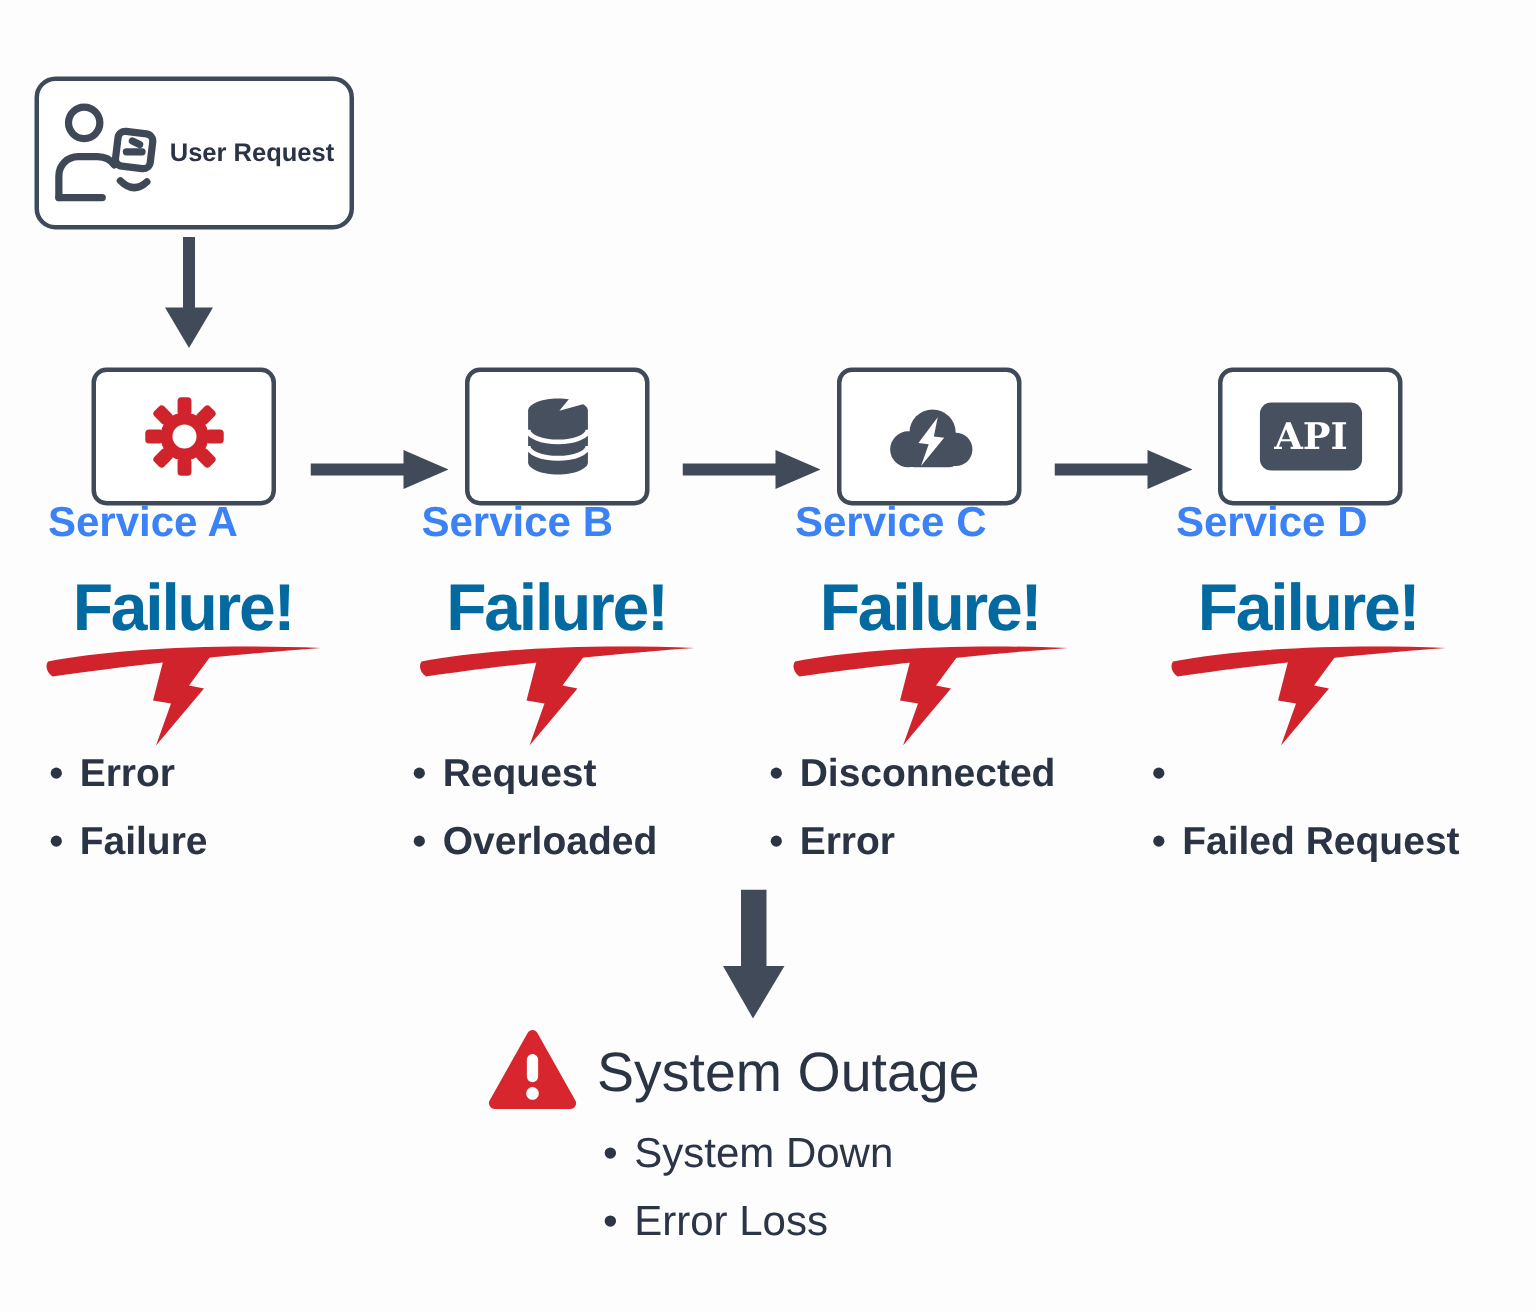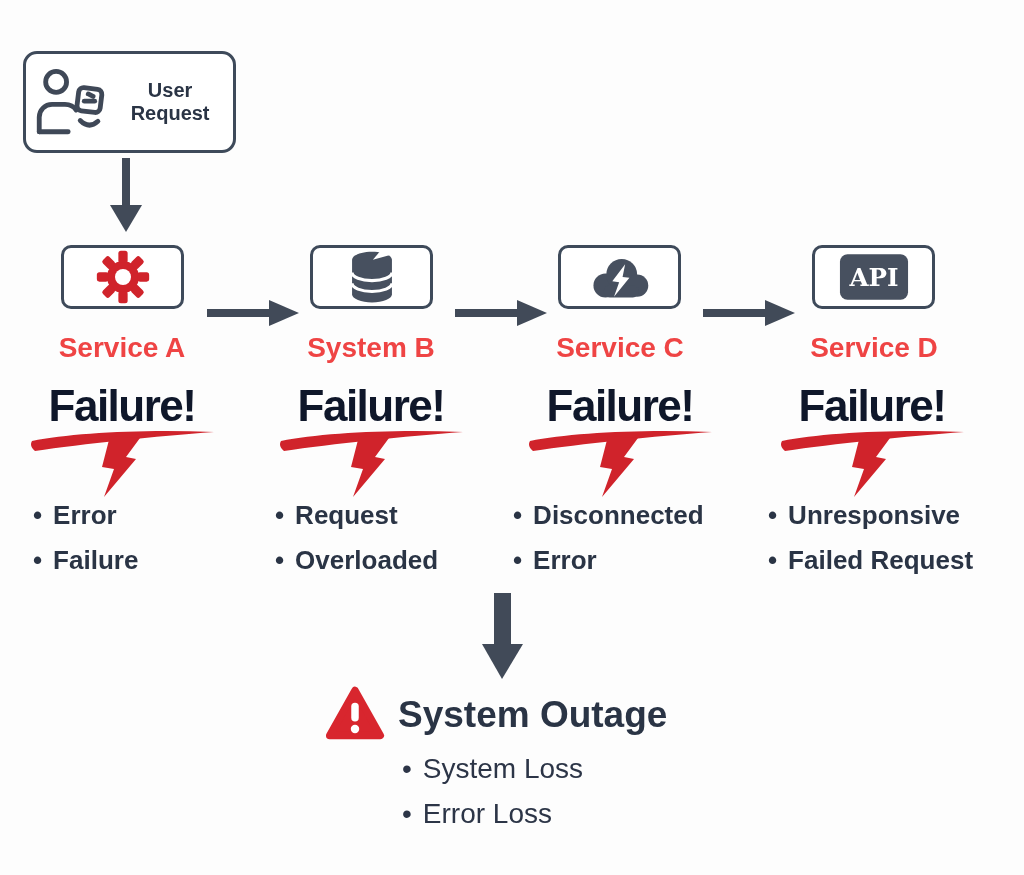--- a/index.html
+++ b/index.html
@@ -2,34 +2,34 @@
 <html><head>
 <meta charset="utf-8">
 <style>
   html,body{margin:0;padding:0;background:#fdfdfd;}
   .canvas{position:relative;width:1024px;height:875px;background:#fdfdfd;
           font-family:"Liberation Sans",sans-serif;overflow:hidden;}
   .abs{position:absolute;}
   .node-box{position:absolute;background:#ffffff;border:3px solid #3e4a5a;
             display:flex;align-items:center;justify-content:center;box-sizing:border-box;}
   .user-box{left:23px;top:51px;width:213px;height:102px;border-radius:14px;gap:4px;padding:0 6px;}
-  .user-label{font-size:20px;font-weight:bold;color:#2a3445;text-align:center;line-height:1.15;width:118px;}
-  .svc{top:245px;width:123px;height:64px;border-radius:10px;}
-  .svc-label{position:absolute;top:332px;width:180px;text-align:center;
-             font-size:28px;font-weight:bold;color:#ef4444;}
+  .user-label{font-size:17px;font-weight:bold;color:#2a3445;line-height:1.15;width:118px;}
+  .svc{top:245px;width:123px;height:92px;border-radius:10px;}
+  .svc-label{position:absolute;top:332px;width:180px;
+             font-size:28px;font-weight:bold;color:#3b82f6;}
   .fail-title{position:absolute;top:381px;width:230px;text-align:center;
-              font-size:44px;font-weight:bold;letter-spacing:-1.5px;color:#0f172a;}
+              font-size:44px;font-weight:bold;letter-spacing:-1.5px;color:#0369a1;}
   .swoosh{position:absolute;top:427px;z-index:1;}
   .bolt{position:absolute;top:435px;z-index:2;}
   .bullets{position:absolute;top:500px;}
   .b-item{display:flex;align-items:baseline;margin-bottom:15px;height:30px;
           font-size:26px;font-weight:bold;color:#2a3445;white-space:nowrap;}
   .b-item .dot{margin-right:11px;}
   .outage-title{position:absolute;left:398px;top:694px;font-size:37px;
-                font-weight:bold;color:#2a3445;white-space:nowrap;}
+                font-weight:normal;color:#2a3445;white-space:nowrap;}
   .outage-bullets{position:absolute;left:402px;top:753px;}
   .outage-bullets .b-item{font-weight:normal;font-size:28px;height:32px;margin-bottom:13px;color:#2c3547;}
   svg{display:block;}
 </style>
 </head>
 <body>
 
 <div class="canvas">
 
   <div class="node-box user-box">
@@ -102,21 +102,21 @@
   <svg class="abs" style="left:455px;top:300px" width="92" height="26" viewBox="0 0 92 26" fill="#414a58">
     <rect x="0" y="9" width="64" height="8"></rect>
       <polygon points="62,0 92,13 62,26"></polygon>
   </svg>
   <svg class="abs" style="left:703px;top:300px" width="92" height="26" viewBox="0 0 92 26" fill="#414a58">
     <rect x="0" y="9" width="64" height="8"></rect>
       <polygon points="62,0 92,13 62,26"></polygon>
   </svg>
 
   <div class="svc-label" style="left:32px">Service A</div>
-  <div class="svc-label" style="left:281px">System B</div>
+  <div class="svc-label" style="left:281px">Service B</div>
   <div class="svc-label" style="left:784px">Service D</div>
   <div class="svc-label" style="left:530px">Service C</div>
 
   <div class="fail-title" style="left:7px">Failure!</div>
   <svg class="swoosh" style="left:27px" width="190" height="26" viewBox="0 0 190 26">
     <path d="M5 14 C 45 6 115 2 187 5 C 130 9 55 17 8 24 C 4 21 3 17 5 14 Z" fill="#d0232b"></path>
   </svg>
   <svg class="bolt" style="left:96px" width="54" height="64" viewBox="0 0 54 64">
     <path d="M14 1 L44 3 L30 22 L40 24 L8 62 L18 34 L6 32 Z" fill="#d0232b"></path>
   </svg>
@@ -170,21 +170,20 @@
   <div class="fail-title" style="left:757px">Failure!</div>
   <svg class="swoosh" style="left:777px" width="190" height="26" viewBox="0 0 190 26">
     <path d="M5 14 C 45 6 115 2 187 5 C 130 9 55 17 8 24 C 4 21 3 17 5 14 Z" fill="#d0232b"></path>
   </svg>
   <svg class="bolt" style="left:846px" width="54" height="64" viewBox="0 0 54 64">
     <path d="M14 1 L44 3 L30 22 L40 24 L8 62 L18 34 L6 32 Z" fill="#d0232b"></path>
   </svg>
   <div class="bullets" style="left:768px">
     <div class="b-item">
       <span class="dot">•</span>
-      <span>Unresponsive</span>
     </div>
     <div class="b-item">
       <span class="dot">•</span>
       <span>Failed Request</span>
     </div>
   </div>
 
   <svg class="abs" style="left:482px;top:593px" width="42" height="86" viewBox="0 0 42 86" fill="#414a58">
     <rect x="12" y="0" width="17" height="54"></rect>
     <polygon points="0,51 41,51 20,86"></polygon>
@@ -192,21 +191,21 @@
 
   <svg class="abs" style="left:325px;top:685px" width="60" height="56" viewBox="0 0 64 58">
     <path d="M32 5 L59 53 H5 Z" fill="#d8262e" stroke="#d8262e" stroke-width="8" stroke-linejoin="round"></path>
     <rect x="28" y="18" width="8" height="20" rx="4" fill="#ffffff"></rect>
     <circle cx="32" cy="46" r="4.5" fill="#ffffff"></circle>
   </svg>
   <div class="outage-title">System Outage</div>
   <div class="outage-bullets">
     <div class="b-item">
       <span class="dot">•</span>
-      <span>System Loss</span>
+      <span>System Down</span>
     </div>
     <div class="b-item">
       <span class="dot">•</span>
       <span>Error Loss</span>
     </div>
   </div>
 
 </div>
 
 </body></html>

